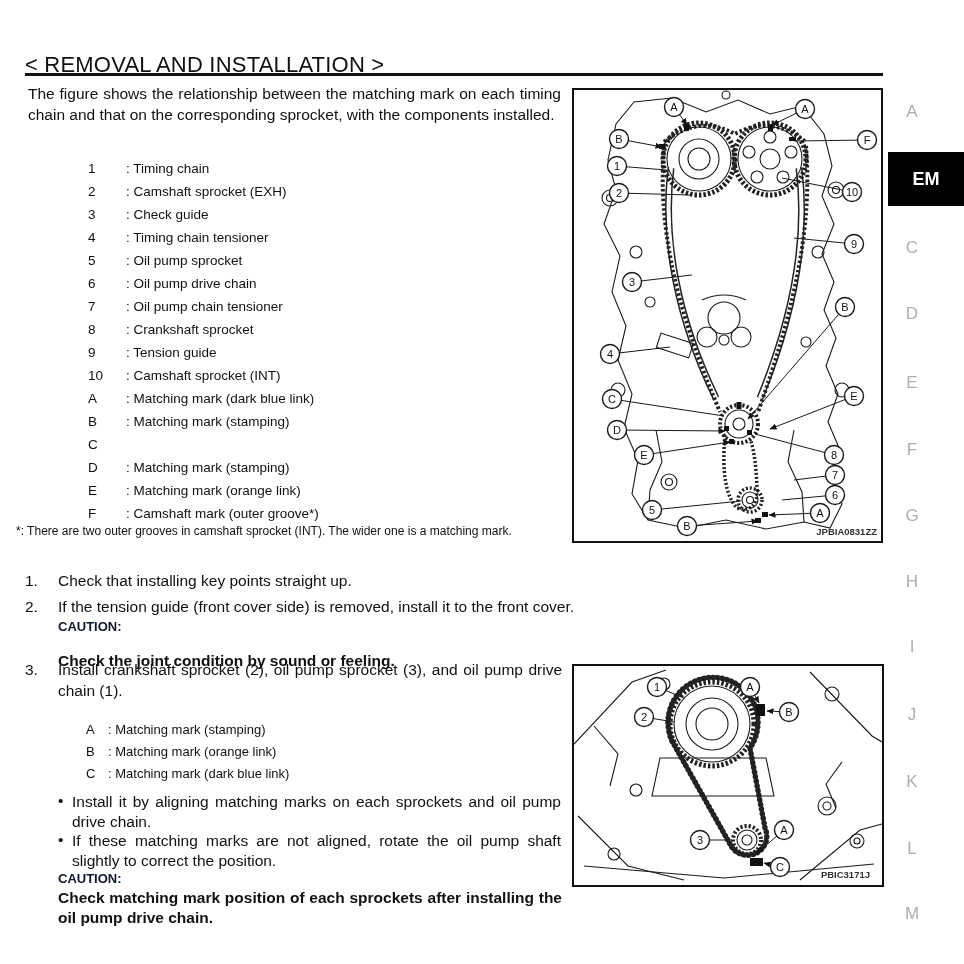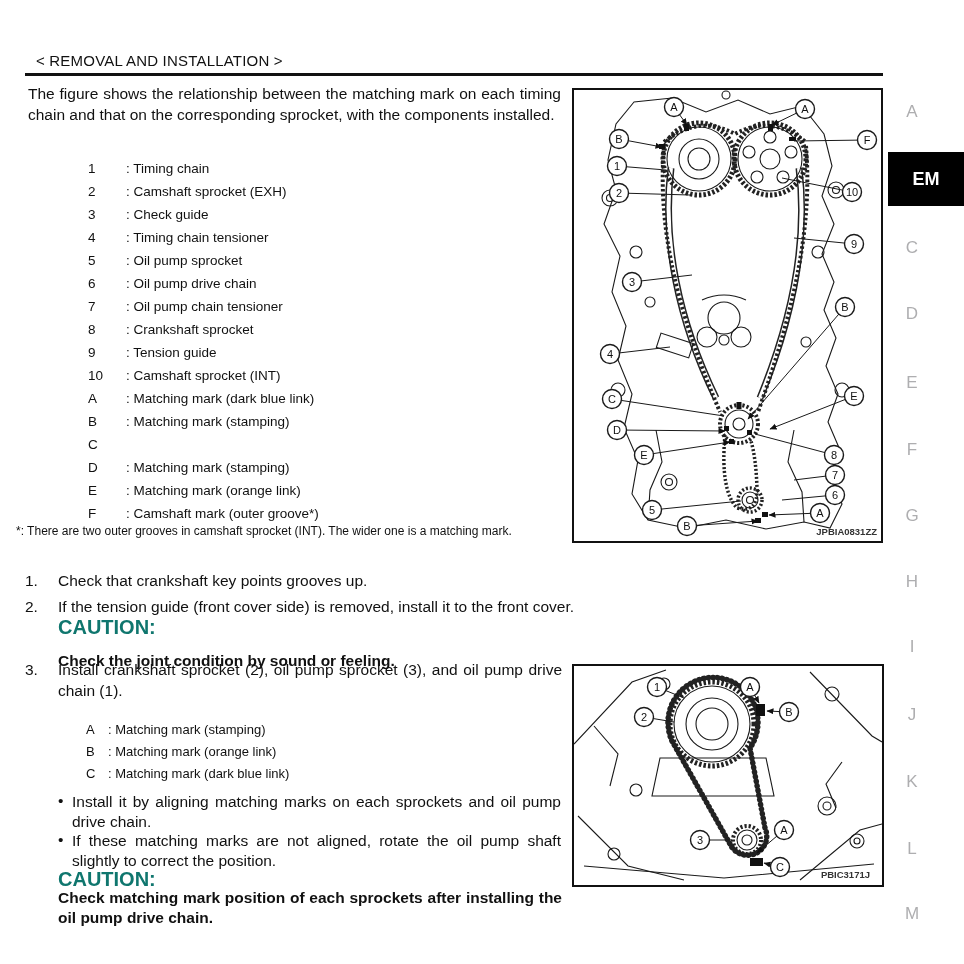--- a/index.html
+++ b/index.html
@@ -1,30 +1,30 @@
 <!DOCTYPE html>
 <html><head>
 <meta charset="utf-8">
 <style>
   html,body{margin:0;padding:0;background:#ffffff;}
   .page{position:relative;width:964px;height:964px;background:#ffffff;overflow:hidden;
         font-family:"Liberation Sans", sans-serif;color:#111;}
   .abs{position:absolute;}
   .page-title{left:0;top:17px;width:910px;text-align:center;font-size:21px;font-weight:bold;letter-spacing:.5px;}
-  .section-heading{left:36px;top:52px;font-size:15px;letter-spacing:.2px;}
+  .section-heading{left:25px;top:52px;font-size:22px;letter-spacing:.2px;}
   .rule{left:25px;top:73px;width:858px;height:3px;background:#111;}
   .intro{left:28px;top:83px;width:533px;font-size:15.5px;line-height:21px;text-align:justify;}
   .parts{left:88px;top:157px;font-size:13.5px;}
   .part-row{display:flex;height:23px;line-height:23px;}
   .pk{width:38px;}
   .footnote{left:16px;top:521px;width:540px;font-size:12px;line-height:20px;}
   .step{left:25px;font-size:15.5px;line-height:21px;padding-left:33px;}
   .step .step-num{position:absolute;left:0;top:0;}
   .just{text-align:justify;}
-  .caution-label{left:58px;font-size:20px;font-weight:bold;color:#0f766e;line-height:20px;}
+  .caution-label{left:58px;font-size:13px;font-weight:bold;color:#0f172a;line-height:20px;}
   .caution-text{left:58px;width:504px;font-size:15.5px;font-weight:bold;line-height:20px;}
   .submarks{left:86px;top:719px;font-size:13px;}
   .submark-row{display:flex;height:22px;line-height:22px;}
   .sk{width:22px;}
   .bullet{left:58px;width:503px;font-size:15.5px;line-height:20px;padding-left:14px;}
   .bullet .dot{position:absolute;left:0;top:-1px;}
   .figure-box{border:2px solid #111;background:#fff;}
   .fig1{left:572px;top:88px;width:311px;height:455px;box-sizing:border-box;}
   .fig2{left:572px;top:664px;width:312px;height:223px;box-sizing:border-box;}
   .figure-box svg{display:block;width:100%;height:100%;}
@@ -113,21 +113,21 @@
     <div class="part-row">
         <span class="pk">F</span>
         <span>: Camshaft mark (outer groove*)</span>
       </div>
   </div>
 
   <div class="abs footnote">*: There are two outer grooves in camshaft sprocket (INT). The wider one is a matching mark.</div>
 
   <div class="abs step" style="top:570px;width:640px;">
     <span class="step-num">1.</span>
-    <span>Check that crankshaft key points grooves up.</span>
+    <span>Check that installing key points straight up.</span>
   </div>
   <div class="abs step" style="top:596px;width:660px;">
     <span class="step-num">2.</span>
     <span>If the tension guide (front cover side) is removed, install it to the front cover.</span>
   </div>
   <div class="abs caution-label" style="top:617px;">CAUTION:</div>
   <div class="abs caution-text" style="top:638px;margin-top:13px;">Check the joint condition by sound or feeling.</div>
   <div class="abs step just" style="top:659px;width:537px;box-sizing:border-box;">
     <span class="step-num">3.</span>
     <span>Install crankshaft sprocket (2), oil pump sprocket (3), and oil pump drive chain (1).</span>

